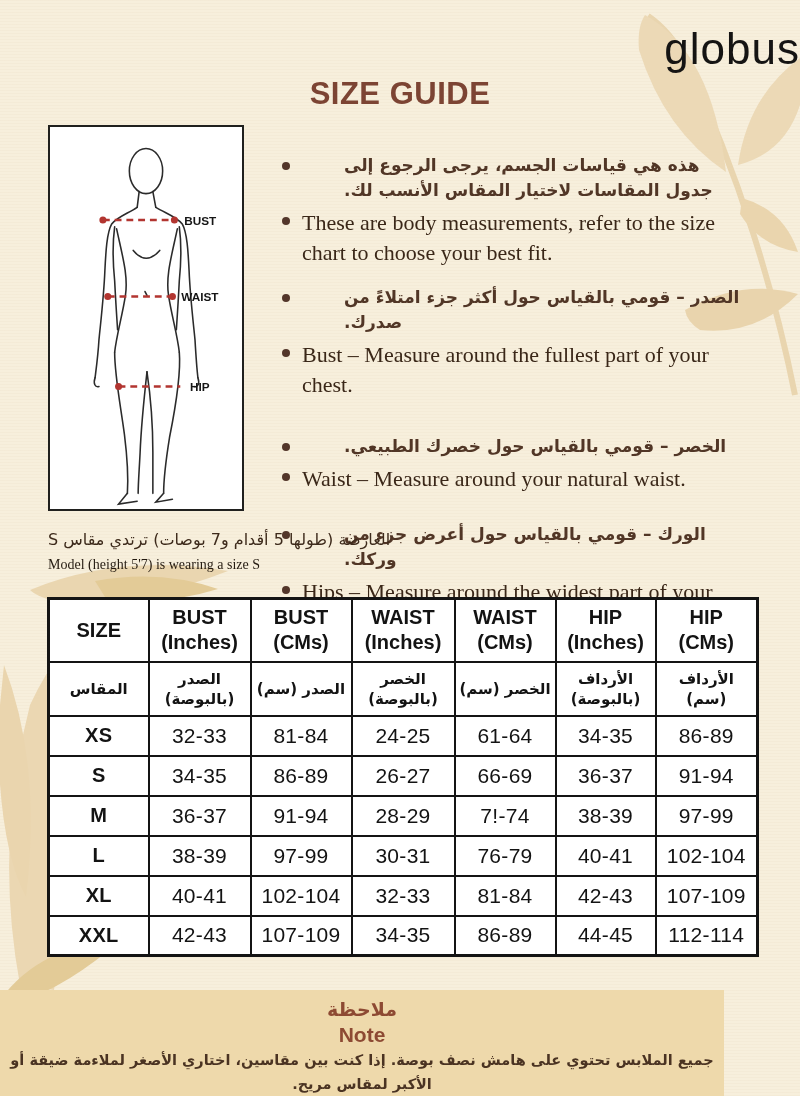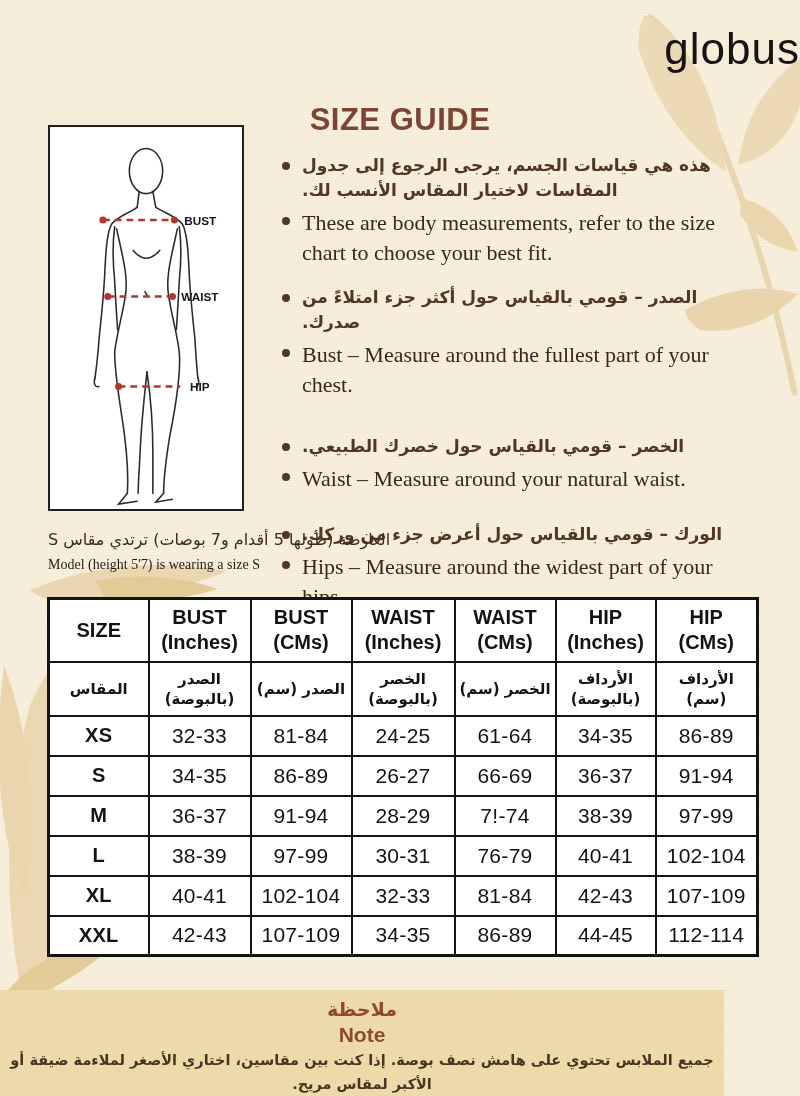--- a/index.html
+++ b/index.html
@@ -17,41 +17,41 @@
   .content { position:relative; z-index:1; }
 
   
   .logo {
     position:absolute; top:24px; left:0; width:800px; text-align:right;
     font-family:"Liberation Sans", sans-serif; font-size:44px; font-weight:500;
     letter-spacing:1px; color:#151413;
   }
   .guide-title {
     position:absolute; top:76px; left:0; width:800px; text-align:center;
-    font-size:31px; font-weight:800; letter-spacing:0.5px; color:#7c4433;margin-top:26px;
+    font-size:31px; font-weight:800; letter-spacing:0.5px; color:#7c4433;
   }
 
   
   .figure-box {
     position:absolute; left:48px; top:125px; width:196px; height:386px;
     background:#ffffff; border:2px solid #20201e;
   }
   .figure-box svg { display:block; width:100%; height:100%; }
 
   
   .bullets { position:absolute; left:282px; top:153px; width:468px; }
   .b-item { display:flex; align-items:flex-start; margin-bottom:5px; }
   .b-dot {
     width:8px; height:8px; border-radius:50%; background:#53362a;
     margin:9px 12px 0 0; flex:0 0 8px;
   }
   .b-txt-ar {
     flex:1; direction:rtl; text-align:left; unicode-bidi:plaintext;
     font-family:"DejaVu Sans", sans-serif; font-weight:bold;
-    font-size:17px; line-height:25px; color:#513626; direction:rtl;
+    font-size:17px; line-height:25px; color:#513626; direction:rtl;margin-left:42px;
   }
   .b-txt-en {
     flex:1; font-family:"Liberation Serif", serif;
     font-size:22px; line-height:30px; color:#3a2718;
   }
   .gap-s { margin-top:17px; } .gap-m { margin-top:34px; } .gap-l { margin-top:28px; }
 
   
   .model-note { position:absolute; left:48px; top:528px; width:420px; }
   .model-ar {

